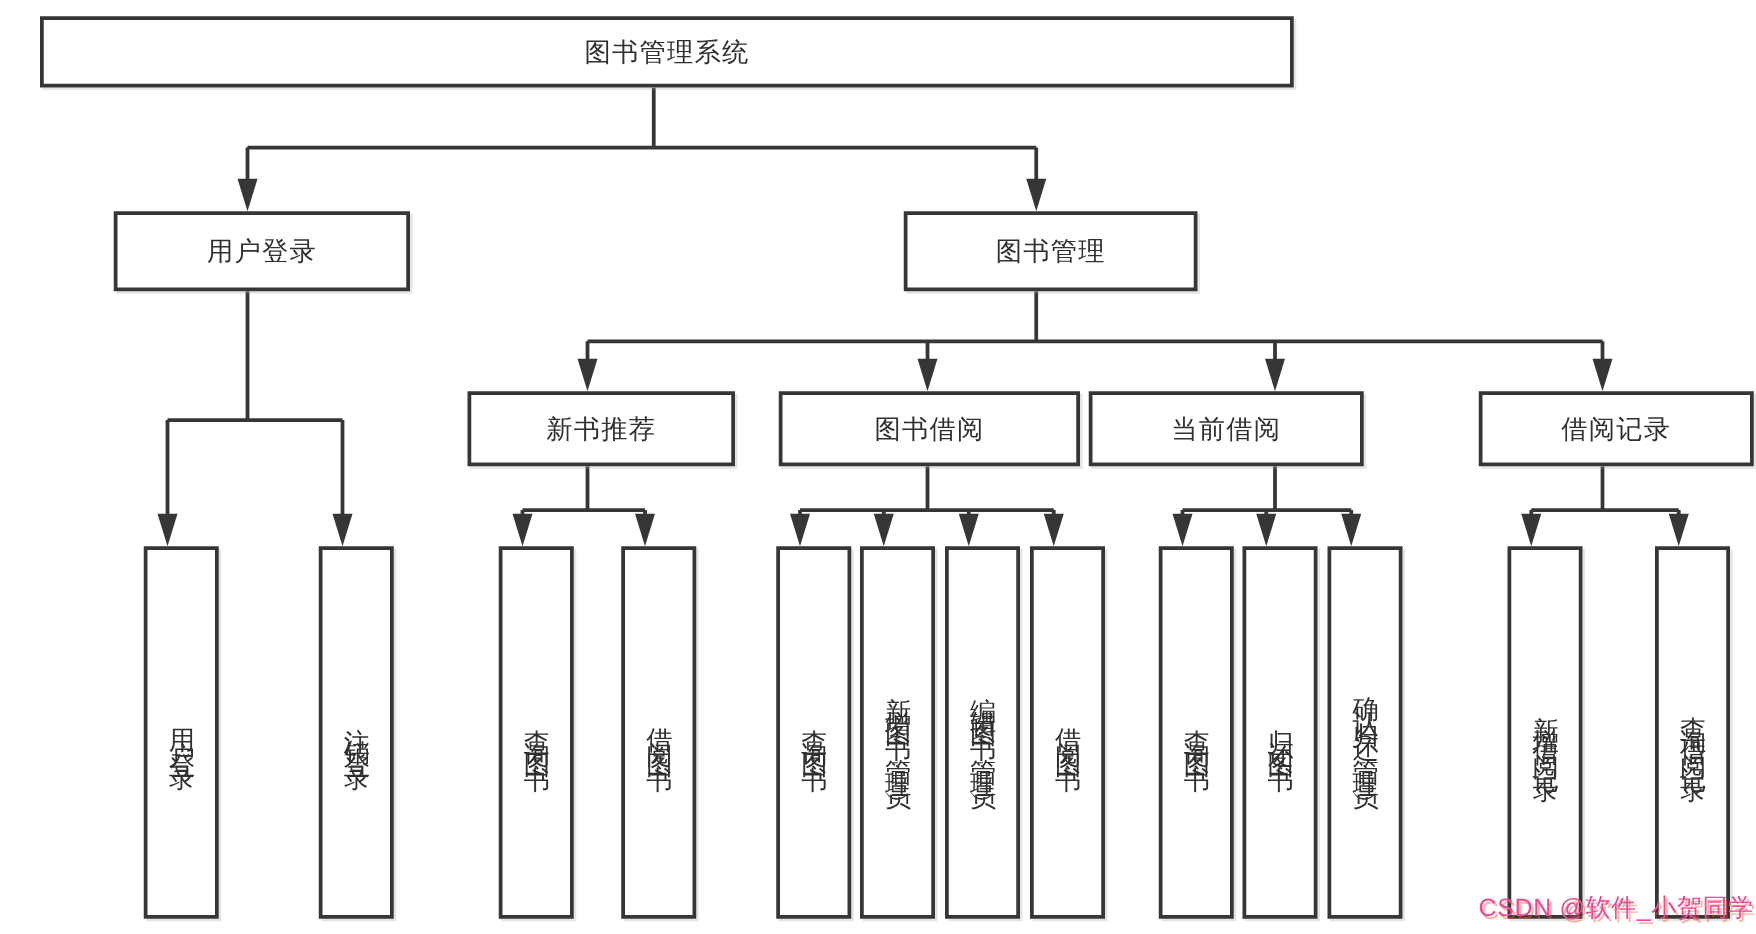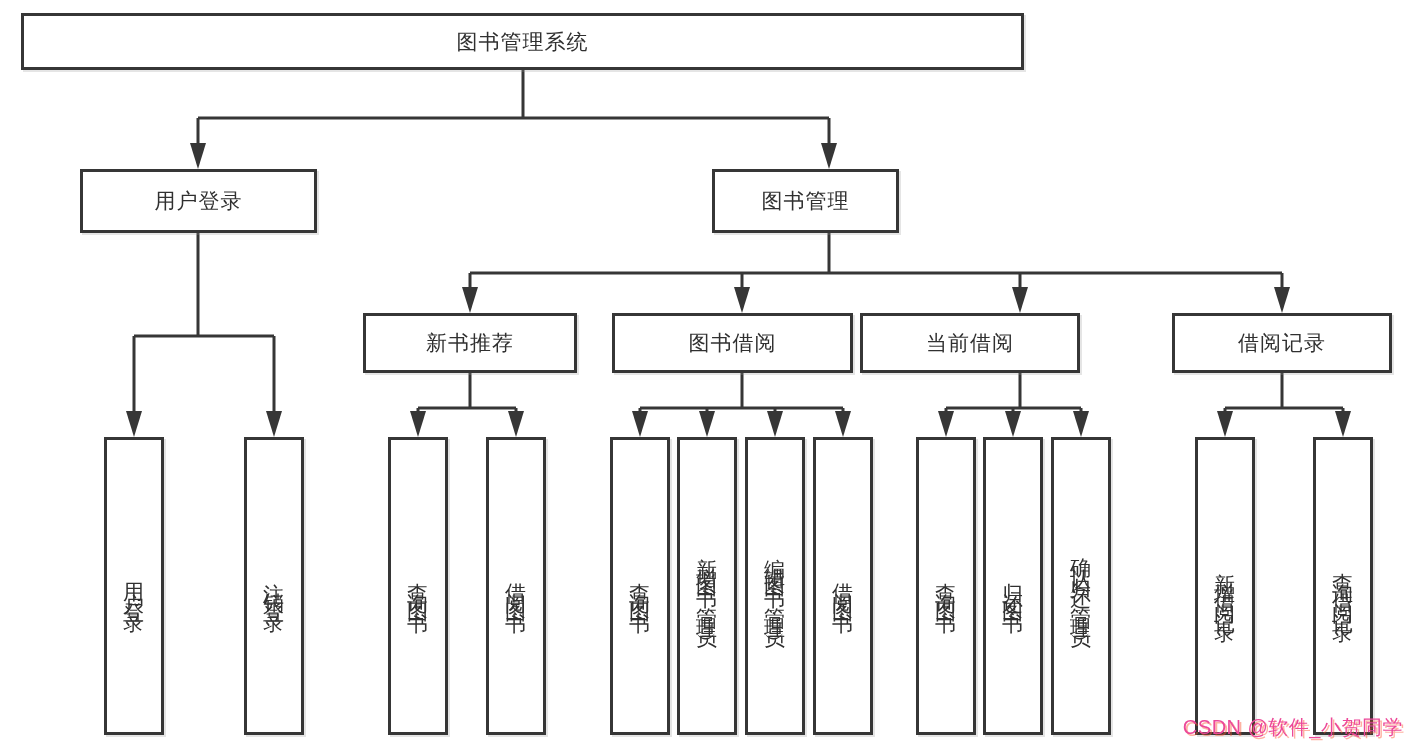--- a/index.html
+++ b/index.html
@@ -7,20 +7,21 @@
   .stage{
     position:relative;width:1405px;height:747px;background:#ffffff;overflow:hidden;
     font-family:"Liberation Sans","DejaVu Sans",sans-serif;color:#303030;
   }
   .connectors{position:absolute;left:0;top:0;width:1405px;height:747px;}
   .box{
     position:absolute;box-sizing:border-box;background:#ffffff;
     border:3px solid #363636;display:flex;align-items:center;justify-content:center;
     font-size:21px;letter-spacing:1px;color:#303030;
     box-shadow:2px 2px 0 rgba(150,150,150,.25);
+    margin-left:11px;
   }
   .leaf{
     writing-mode:vertical-rl;text-orientation:mixed;
     letter-spacing:10px;font-size:21px;line-height:1;
     text-align:center;
   }
   .watermark{
     position:absolute;left:1181px;top:713px;width:222px;height:28px;
     font-size:20px;line-height:28px;text-align:right;white-space:nowrap;
     color:#ec4899;text-shadow:2px 2px 0 rgba(252,85,49,.45);
@@ -59,21 +60,21 @@
       <polygon points="1005,411 1021,411 1013,437"></polygon>
       <polygon points="1073,411 1089,411 1081,437"></polygon>
       <polygon points="1217,411 1233,411 1225,437"></polygon>
       <polygon points="1335,411 1351,411 1343,437"></polygon>
     </g>
   </svg>
 
   <div class="box" style="left:21px;top:13px;width:1003px;height:57px;">图书管理系统</div>
 
   <div class="box" style="left:80px;top:169px;width:237px;height:64px;">用户登录</div>
-  <div class="box" style="left:712px;top:169px;width:187px;height:64px;font-family:Liberation Serif, serif;">图书管理</div>
+  <div class="box" style="left:712px;top:169px;width:235px;height:64px;font-family:Liberation Serif, serif;">图书管理</div>
 
   <div class="box" style="left:363px;top:313px;width:214px;height:60px;">新书推荐</div>
   <div class="box" style="left:612px;top:313px;width:241px;height:60px;">图书借阅</div>
   <div class="box" style="left:860px;top:313px;width:220px;height:60px;">当前借阅</div>
   <div class="box" style="left:1172px;top:313px;width:220px;height:60px;">借阅记录</div>
 
   <div class="box leaf" style="left:104px;top:437px;width:60px;height:298px;">用户登录</div>
   <div class="box leaf" style="left:244px;top:437px;width:60px;height:298px;">注销登录</div>
 
   <div class="box leaf" style="left:388px;top:437px;width:60px;height:298px;">查询图书</div>

